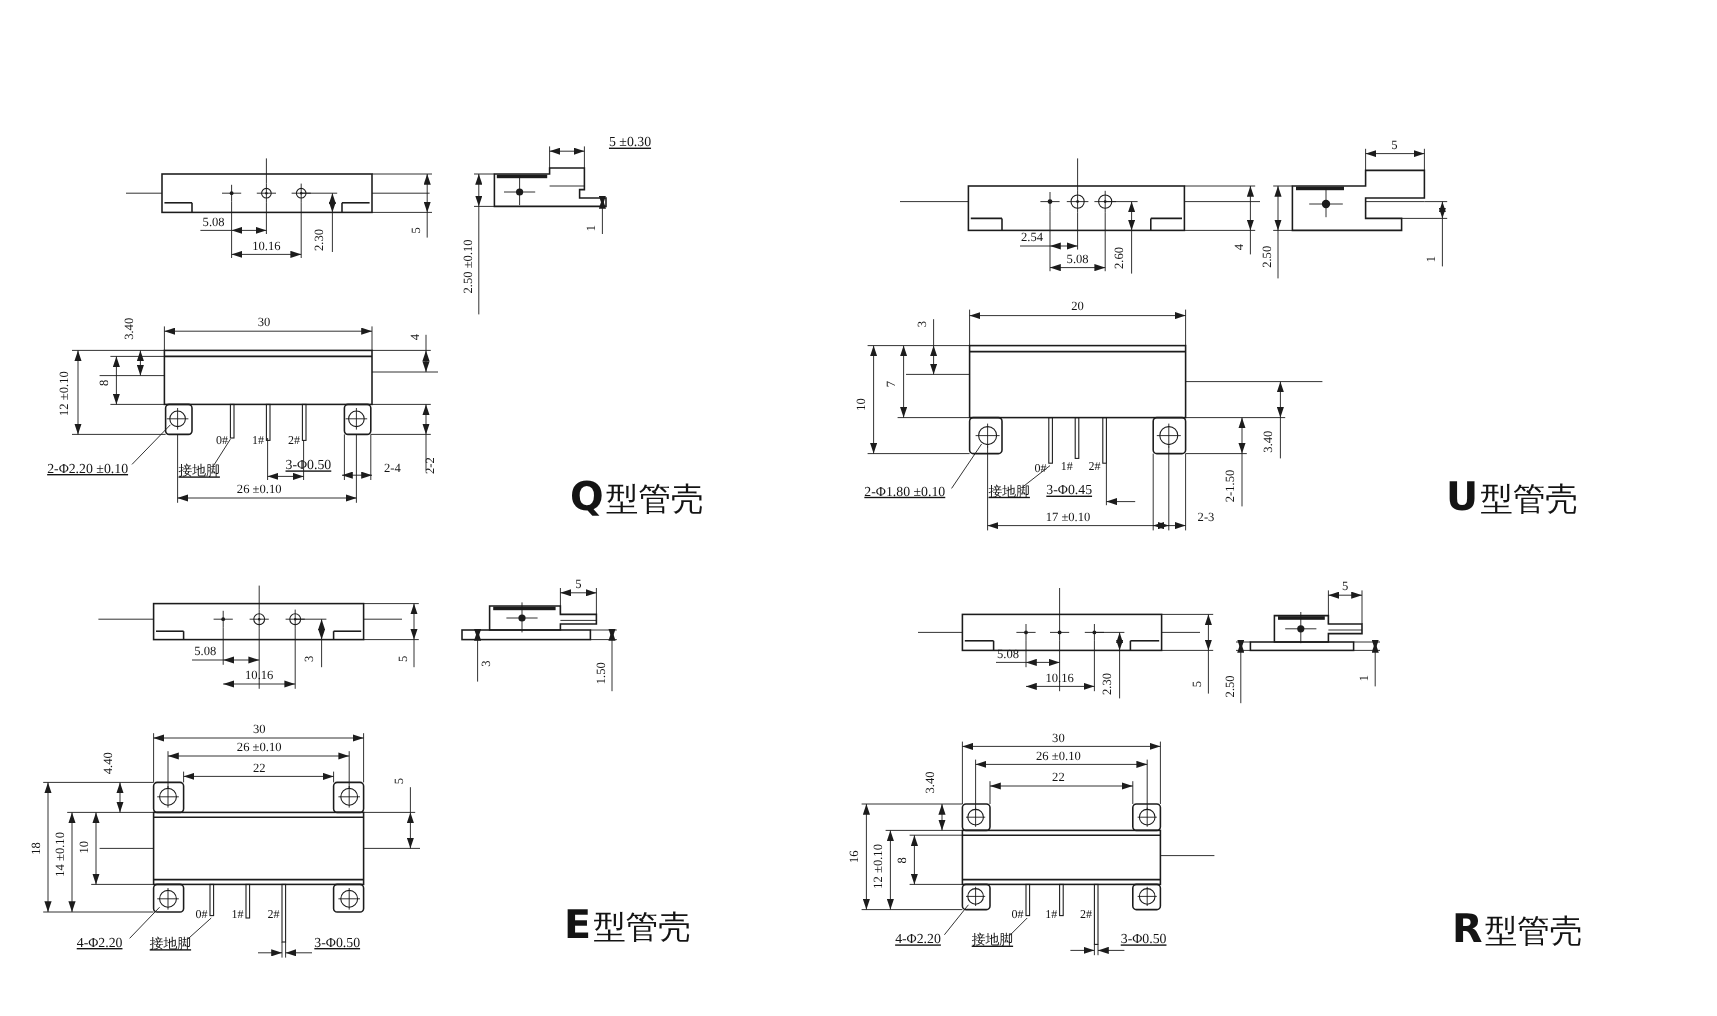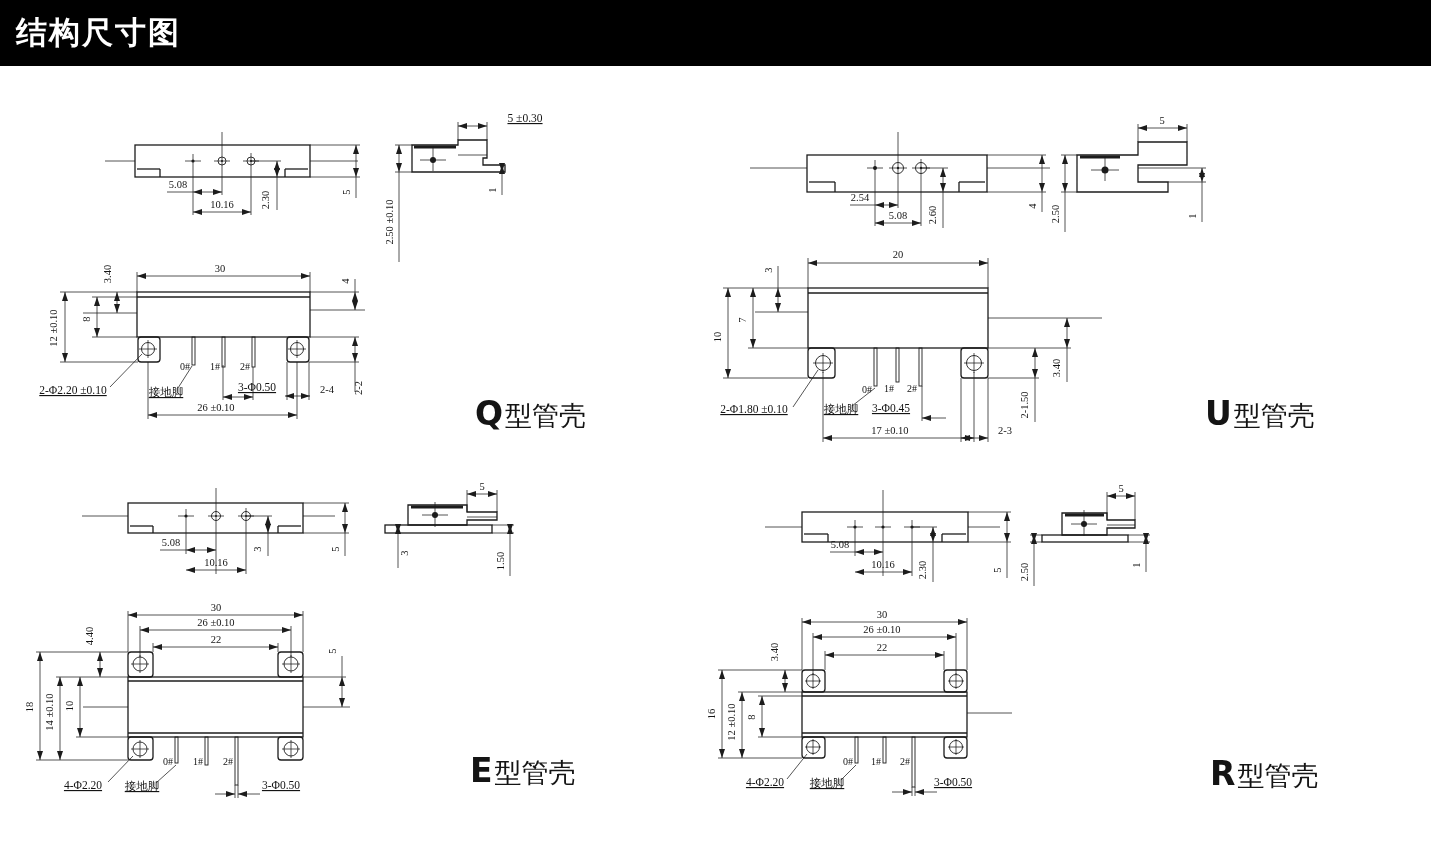--- a/index.html
+++ b/index.html
@@ -21,23 +21,20 @@
   .lbl{font:11.5px "Liberation Serif","DejaVu Sans",sans-serif;text-decoration:underline;}
   .pin{font:10px "Liberation Serif","DejaVu Serif",serif;text-anchor:end;}
   .big{font:33px "DejaVu Sans","Liberation Sans",sans-serif;font-weight:bold;text-anchor:start;}
   .suf{font:27px "Liberation Serif","DejaVu Sans",serif;text-anchor:start;}
 </style>
 </head>
 <body>
 
 <div id="page">
 
-  <div id="hdr">
-    <div class="t">结构尺寸图</div>
-  </div>
 
   <svg width="0" height="0" style="left:0;top:0">
     <defs>
       <marker id="ae" orient="auto" markerUnits="userSpaceOnUse" markerWidth="9" markerHeight="6" refX="9" refY="3">
         <path d="M0,0 L9,3 L0,6 Z" fill="#1c1c1c"></path>
       </marker>
       <marker id="as" orient="auto" markerUnits="userSpaceOnUse" markerWidth="9" markerHeight="6" refX="0" refY="3">
         <path d="M9,0 L0,3 L9,6 Z" fill="#1c1c1c"></path>
       </marker>
     </defs>

